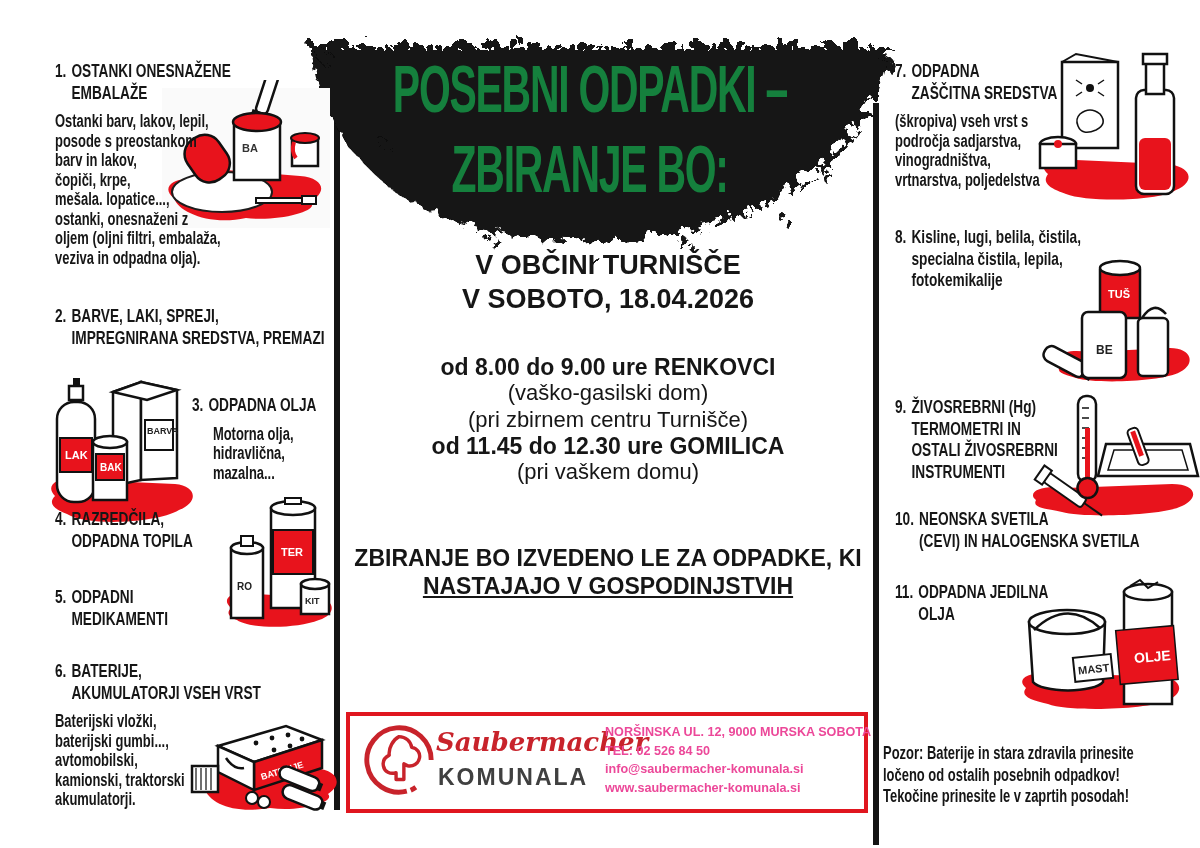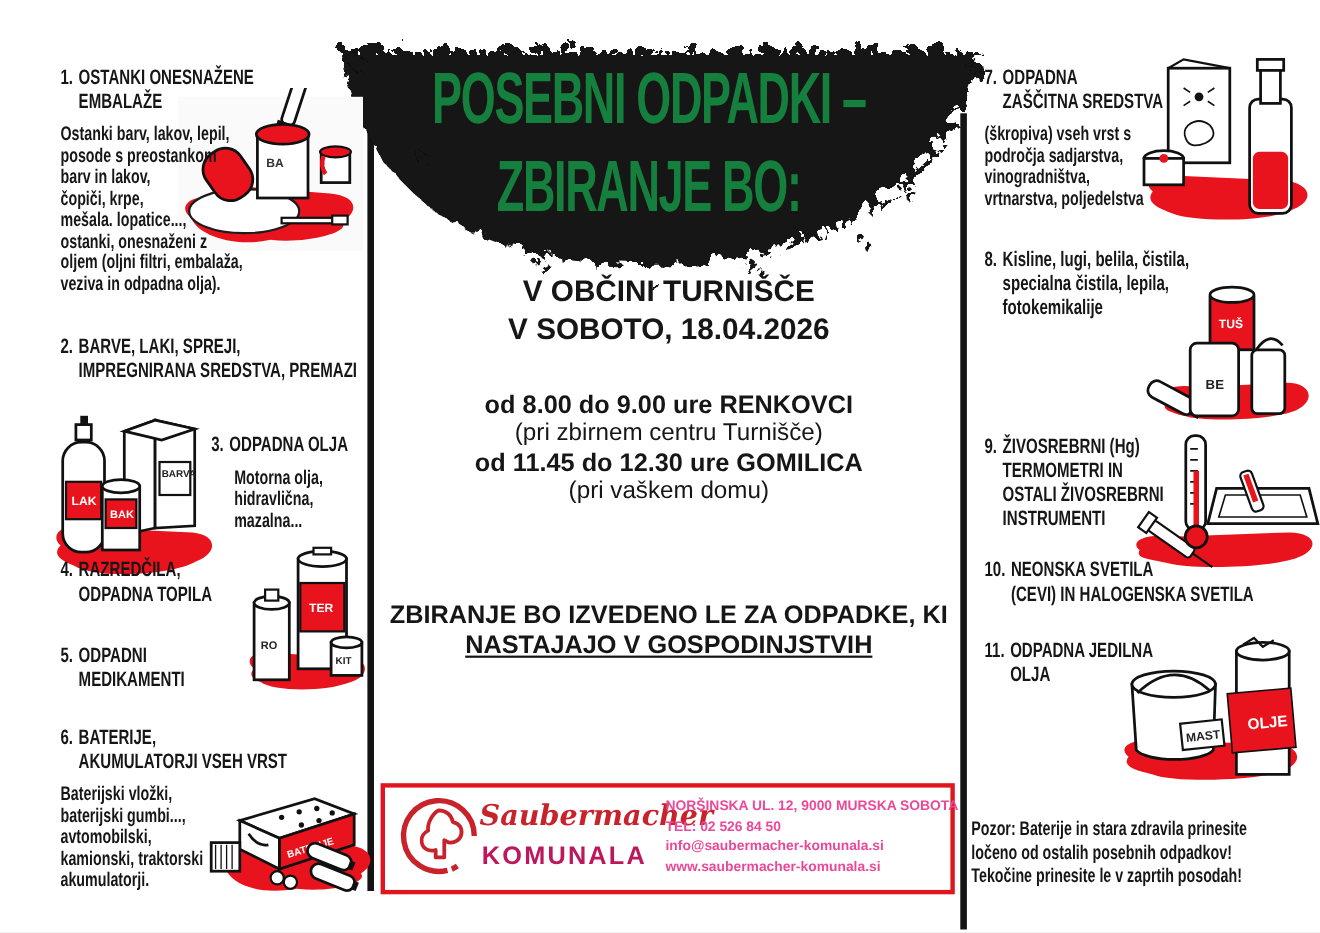--- a/index.html
+++ b/index.html
@@ -18,21 +18,21 @@
   .centercol{left:341px;width:534px;text-align:center;z-index:3}
   .loc{font-weight:bold;font-size:27px;line-height:33px}
   .sch-time{font-weight:bold;font-size:23px;line-height:26.3px}
   .sch-place{font-size:22px;line-height:26.3px}
   .notice{font-weight:bold;font-size:23px;line-height:28px}
   .underline{text-decoration:underline}
   .warn{white-space:pre-line;font-weight:bold;font-size:18px;line-height:21.5px}
   .logobox{left:346px;top:712px;width:514px;height:93px;border:4px solid #e0161f;background:#fff;z-index:5}
   .brand-script{font-family:"DejaVu Serif",serif;font-style:italic;font-weight:bold;
                 font-size:26px;color:#c8232b;line-height:1;white-space:nowrap}
-  .brand-sub{font-weight:bold;font-size:23px;color:#be185d;letter-spacing:2px;line-height:1}
+  .brand-sub{font-weight:bold;font-size:23px;color:#404040;letter-spacing:2px;line-height:1}
   .contact{color:#ec4899;font-weight:bold;font-size:12.6px;line-height:18.6px;white-space:nowrap}
   svg{font-family:"Liberation Sans",sans-serif}
   .illus{z-index:2}
 </style>
 </head>
 <body>
 
 <div class="poster">
 
   <svg class="abs" style="left:260px;top:0;z-index:2" width="660" height="300" viewBox="0 0 660 300">
@@ -125,20 +125,21 @@
 avtomobilski,
 kamionski, traktorski
 akumulatorji.</div>
   </div>
 
   <div class="abs centercol loc" style="top:249px">V OBČINI TURNIŠČE</div>
   <div class="abs centercol loc" style="top:283px">V SOBOTO, 18.04.2026</div>
 
   <div class="abs centercol" style="top:354px">
     <div class="sch-time">od 8.00 do 9.00 ure RENKOVCI</div>
+    <div class="sch-place">(vaško-gasilski dom)</div>
     <div class="sch-place">(pri zbirnem centru Turnišče)</div>
     <div class="sch-time">od 11.45 do 12.30 ure GOMILICA</div>
     <div class="sch-place">(pri vaškem domu)</div>
   </div>
 
   <div class="abs centercol" style="top:544px">
     <div class="notice">ZBIRANJE BO IZVEDENO LE ZA ODPADKE, KI</div>
     <div class="notice underline">NASTAJAJO V GOSPODINJSTVIH</div>
   </div>
 

